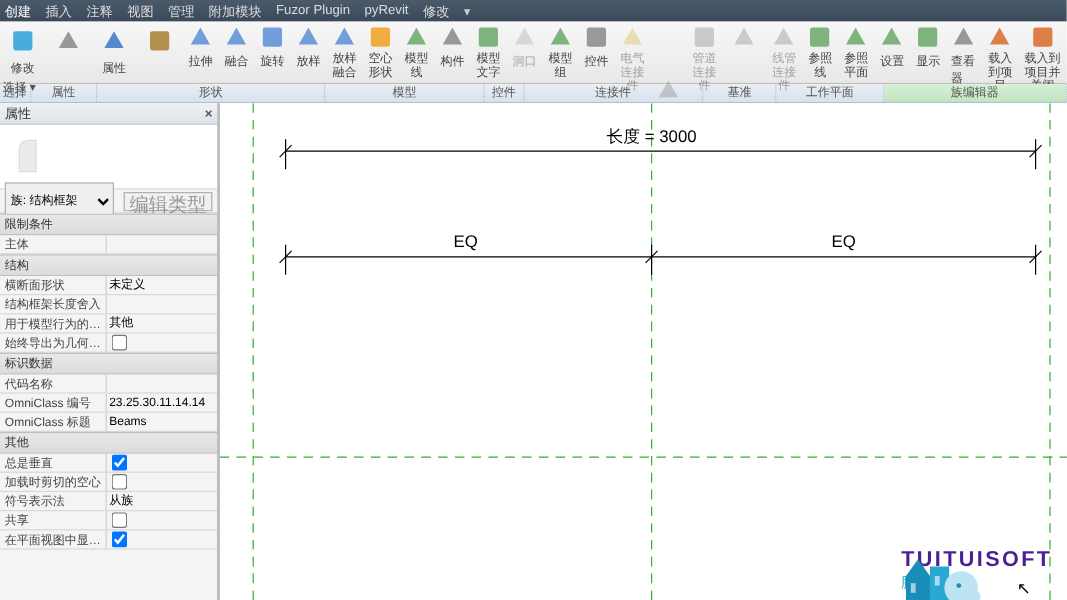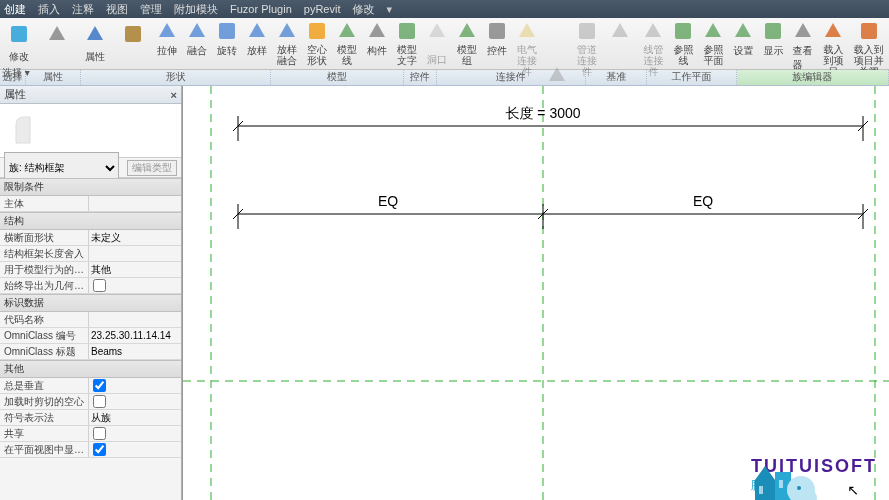--- a/index.html
+++ b/index.html
@@ -25,27 +25,27 @@
 .main { display: flex; height: calc(500px - 18px - 52px - 16px); }
 
 
 .props { width: 182px; background: #f4f4f4; border-right: 1px solid #b0b0b0; display: flex; flex-direction: column; }
 .props-title { height: 18px; background: linear-gradient(#eef1f5,#dde4eb); border-bottom: 1px solid #b8c0c8; display: flex; align-items: center; justify-content: space-between; padding: 0 4px; font-size: 11px; }
 .props-title .x { cursor: pointer; font-weight: bold; color: #555; }
 .props-preview { height: 54px; background: #fff; border-bottom: 1px solid #ccc; display: flex; align-items: center; justify-content: flex-start; padding-left: 10px; }
 .props-preview svg { opacity: 0.5; }
 .props-typerow { height: 20px; display: flex; align-items: center; padding: 0 4px; border-bottom: 1px solid #ccc; background: #f4f4f4; }
 .props-typerow select { flex: 1; height: 32px; font-size: 10px; border: 1px solid #b0b0b0; }
-.props-typerow .edit-type { margin-left: 8px; font-size: 10px; padding: 0 4px; height: 16px; border: 1px solid #b0b0b0; background: #f0f0f0; color: #999; cursor: pointer; }
+.props-typerow .edit-type { margin-left: 8px; font-size: 16px; padding: 0 4px; height: 16px; border: 1px solid #b0b0b0; background: #f0f0f0; color: #999; cursor: pointer; }
 
 .props-list { flex: 1; overflow: auto; font-size: 10px; }
 .sect { background: linear-gradient(#e8e8e8,#dcdcdc); border-top: 1px solid #c0c0c0; border-bottom: 1px solid #c0c0c0; padding: 1px 4px; font-weight: normal; color: #333; }
 .row { display: flex; border-bottom: 1px solid #d8d8d8; height: 16px; align-items: center; }
 .row .k { width: 88px; padding-left: 4px; color: #444; overflow: hidden; white-space: nowrap; text-overflow: ellipsis; }
-.row .v { flex: 1; border-left: 1px solid #d0d0d0; padding-left: 2px; height: 100%; display: flex; align-items: center; }
+.row .v { flex: 1; border-left: 1px solid #d0d0d0; padding-left: 2px; height: 100%; display: flex; }
 .row .v input[type=text] { width: 100%; border: none; background: transparent; font-size: 10px; height: 14px; }
 .row .v input[type=checkbox] { margin-left: 2px; }
 
 
 .canvas { flex: 1; position: relative; background: #fff; border-left: 1px solid #999; }
 .canvas svg { position: absolute; top: 0; left: 0; }
 
 
 .watermark { position: absolute; right: 12px; bottom: 6px; display: flex; align-items: center; gap: 8px; }
 .watermark .txt { text-align: left; }
@@ -168,21 +168,21 @@
       <div class="lbl">构件</div>
     </div>
     <div class="ribbon-btn stacked">
       <div class="ico">
         <svg width="22" height="22" viewBox="0 0 22 22">
           <rect x="3" y="3" width="16" height="16" rx="2" fill="#6aa86a" opacity="0.85"></rect>
         </svg>
       </div>
       <div class="lbl">模型文字</div>
     </div>
-    <div class="ribbon-btn" style="opacity: 0.45; justify-content: space-between;">
+    <div class="ribbon-btn" style="opacity: 0.45;">
       <div class="ico">
         <svg width="22" height="22" viewBox="0 0 22 22">
           <path d="M3 17 L11 3 L19 17 Z" fill="#aaa" opacity="0.85"></path>
         </svg>
       </div>
       <div class="lbl">洞口</div>
     </div>
     <div class="ribbon-btn stacked">
       <div class="ico">
         <svg width="22" height="22" viewBox="0 0 22 22">

